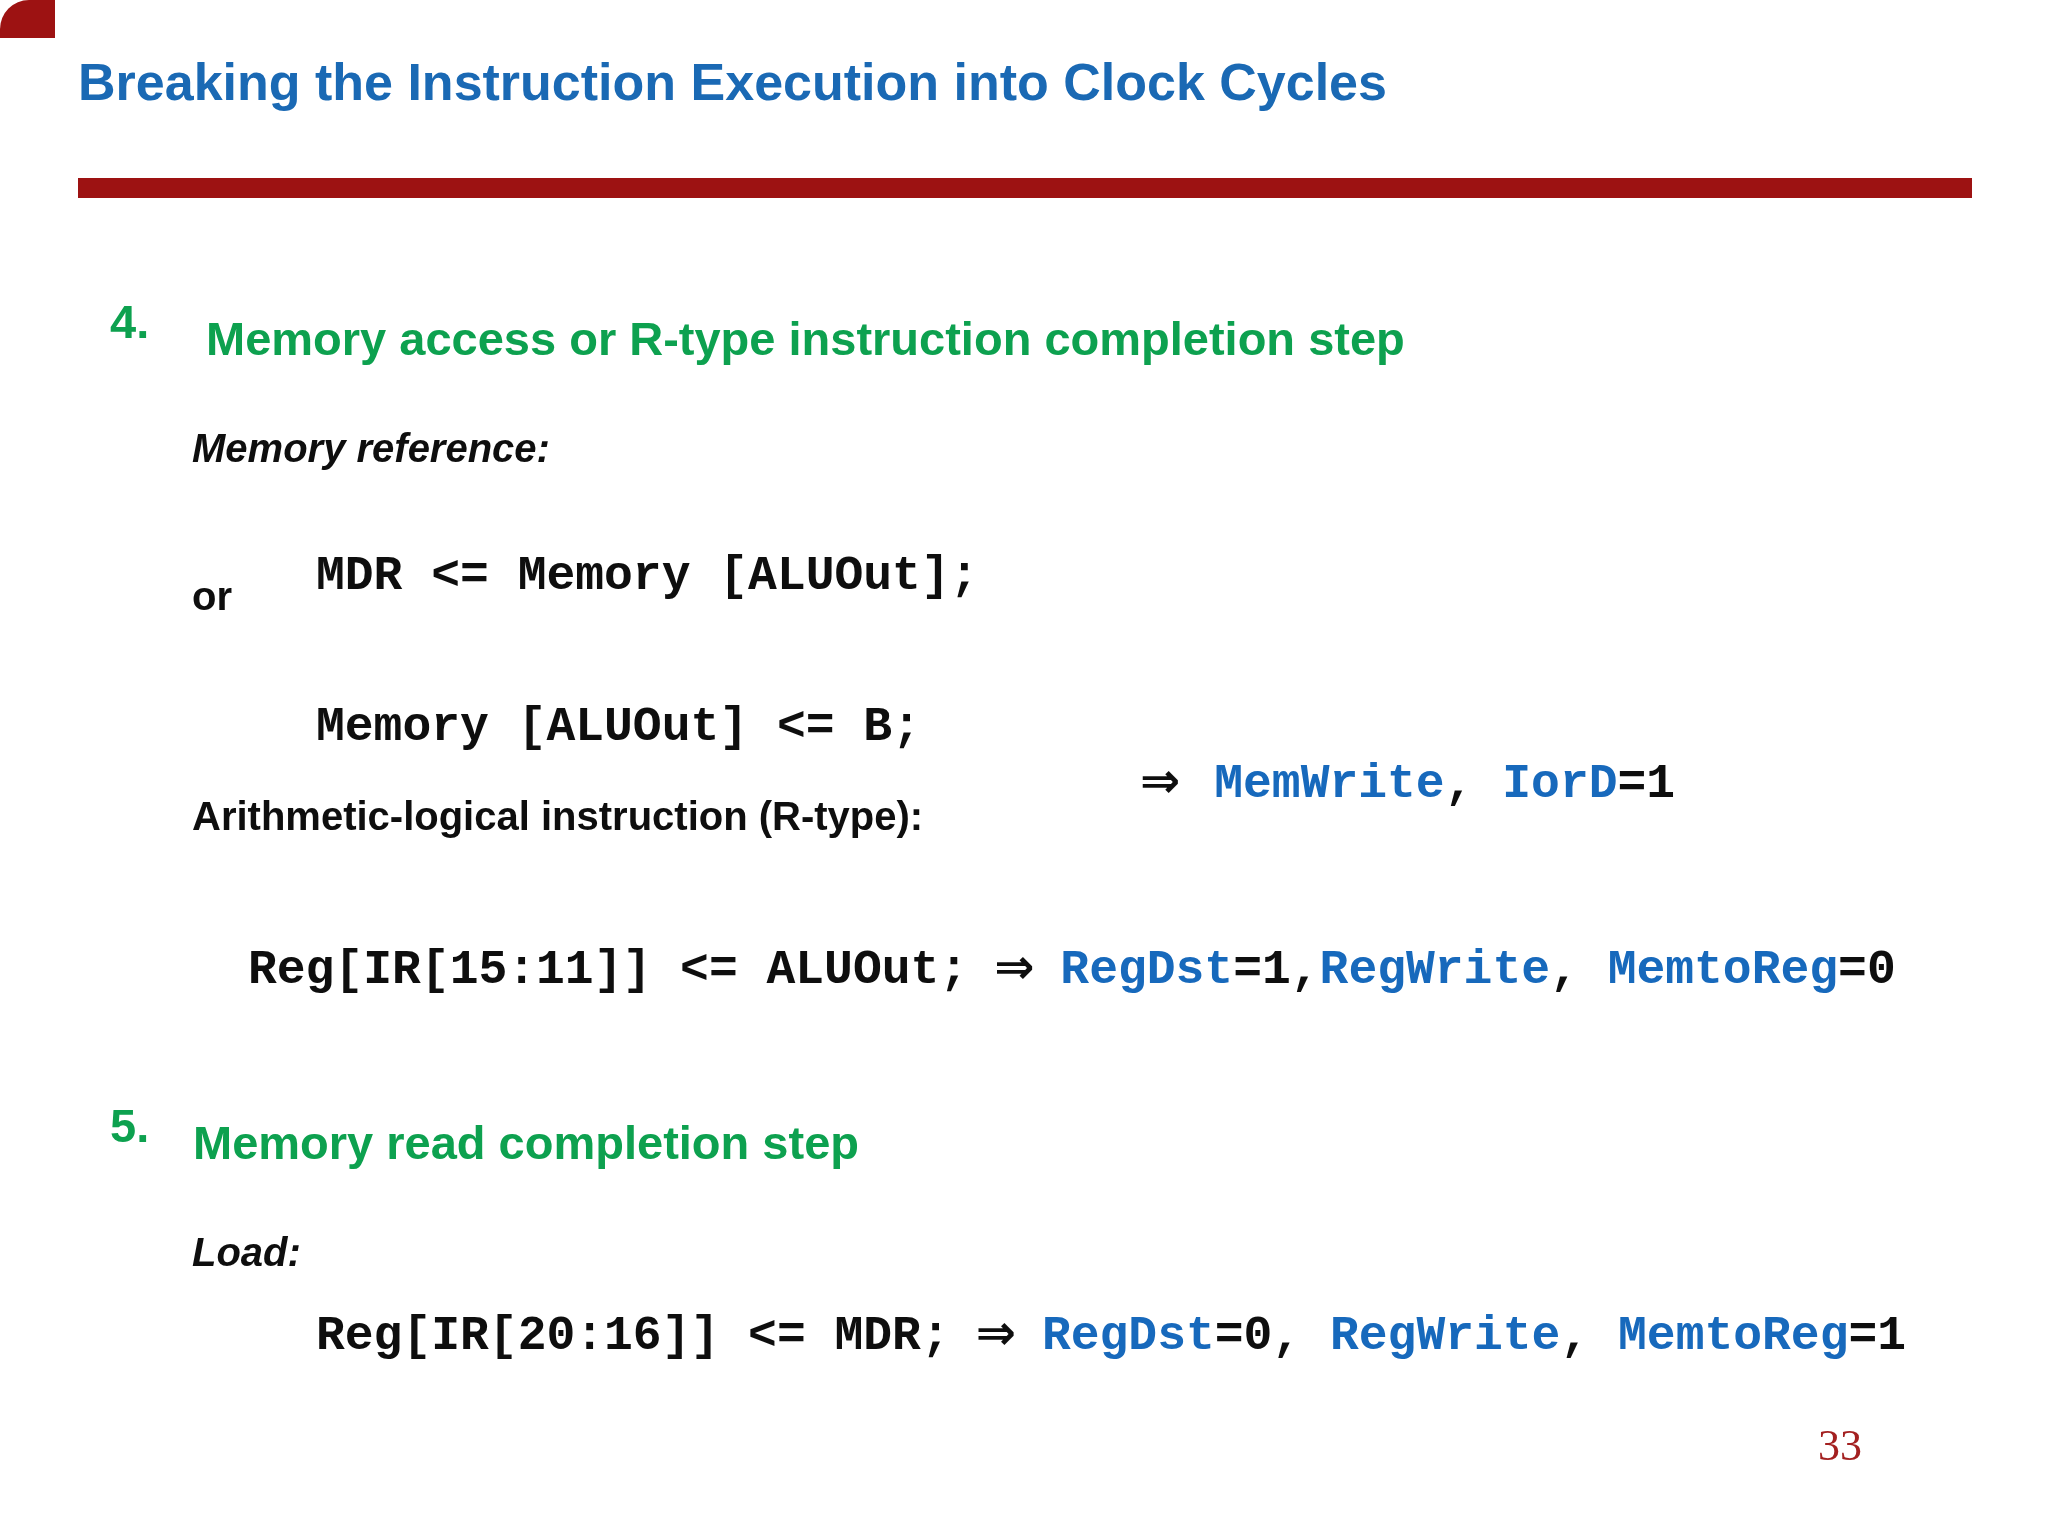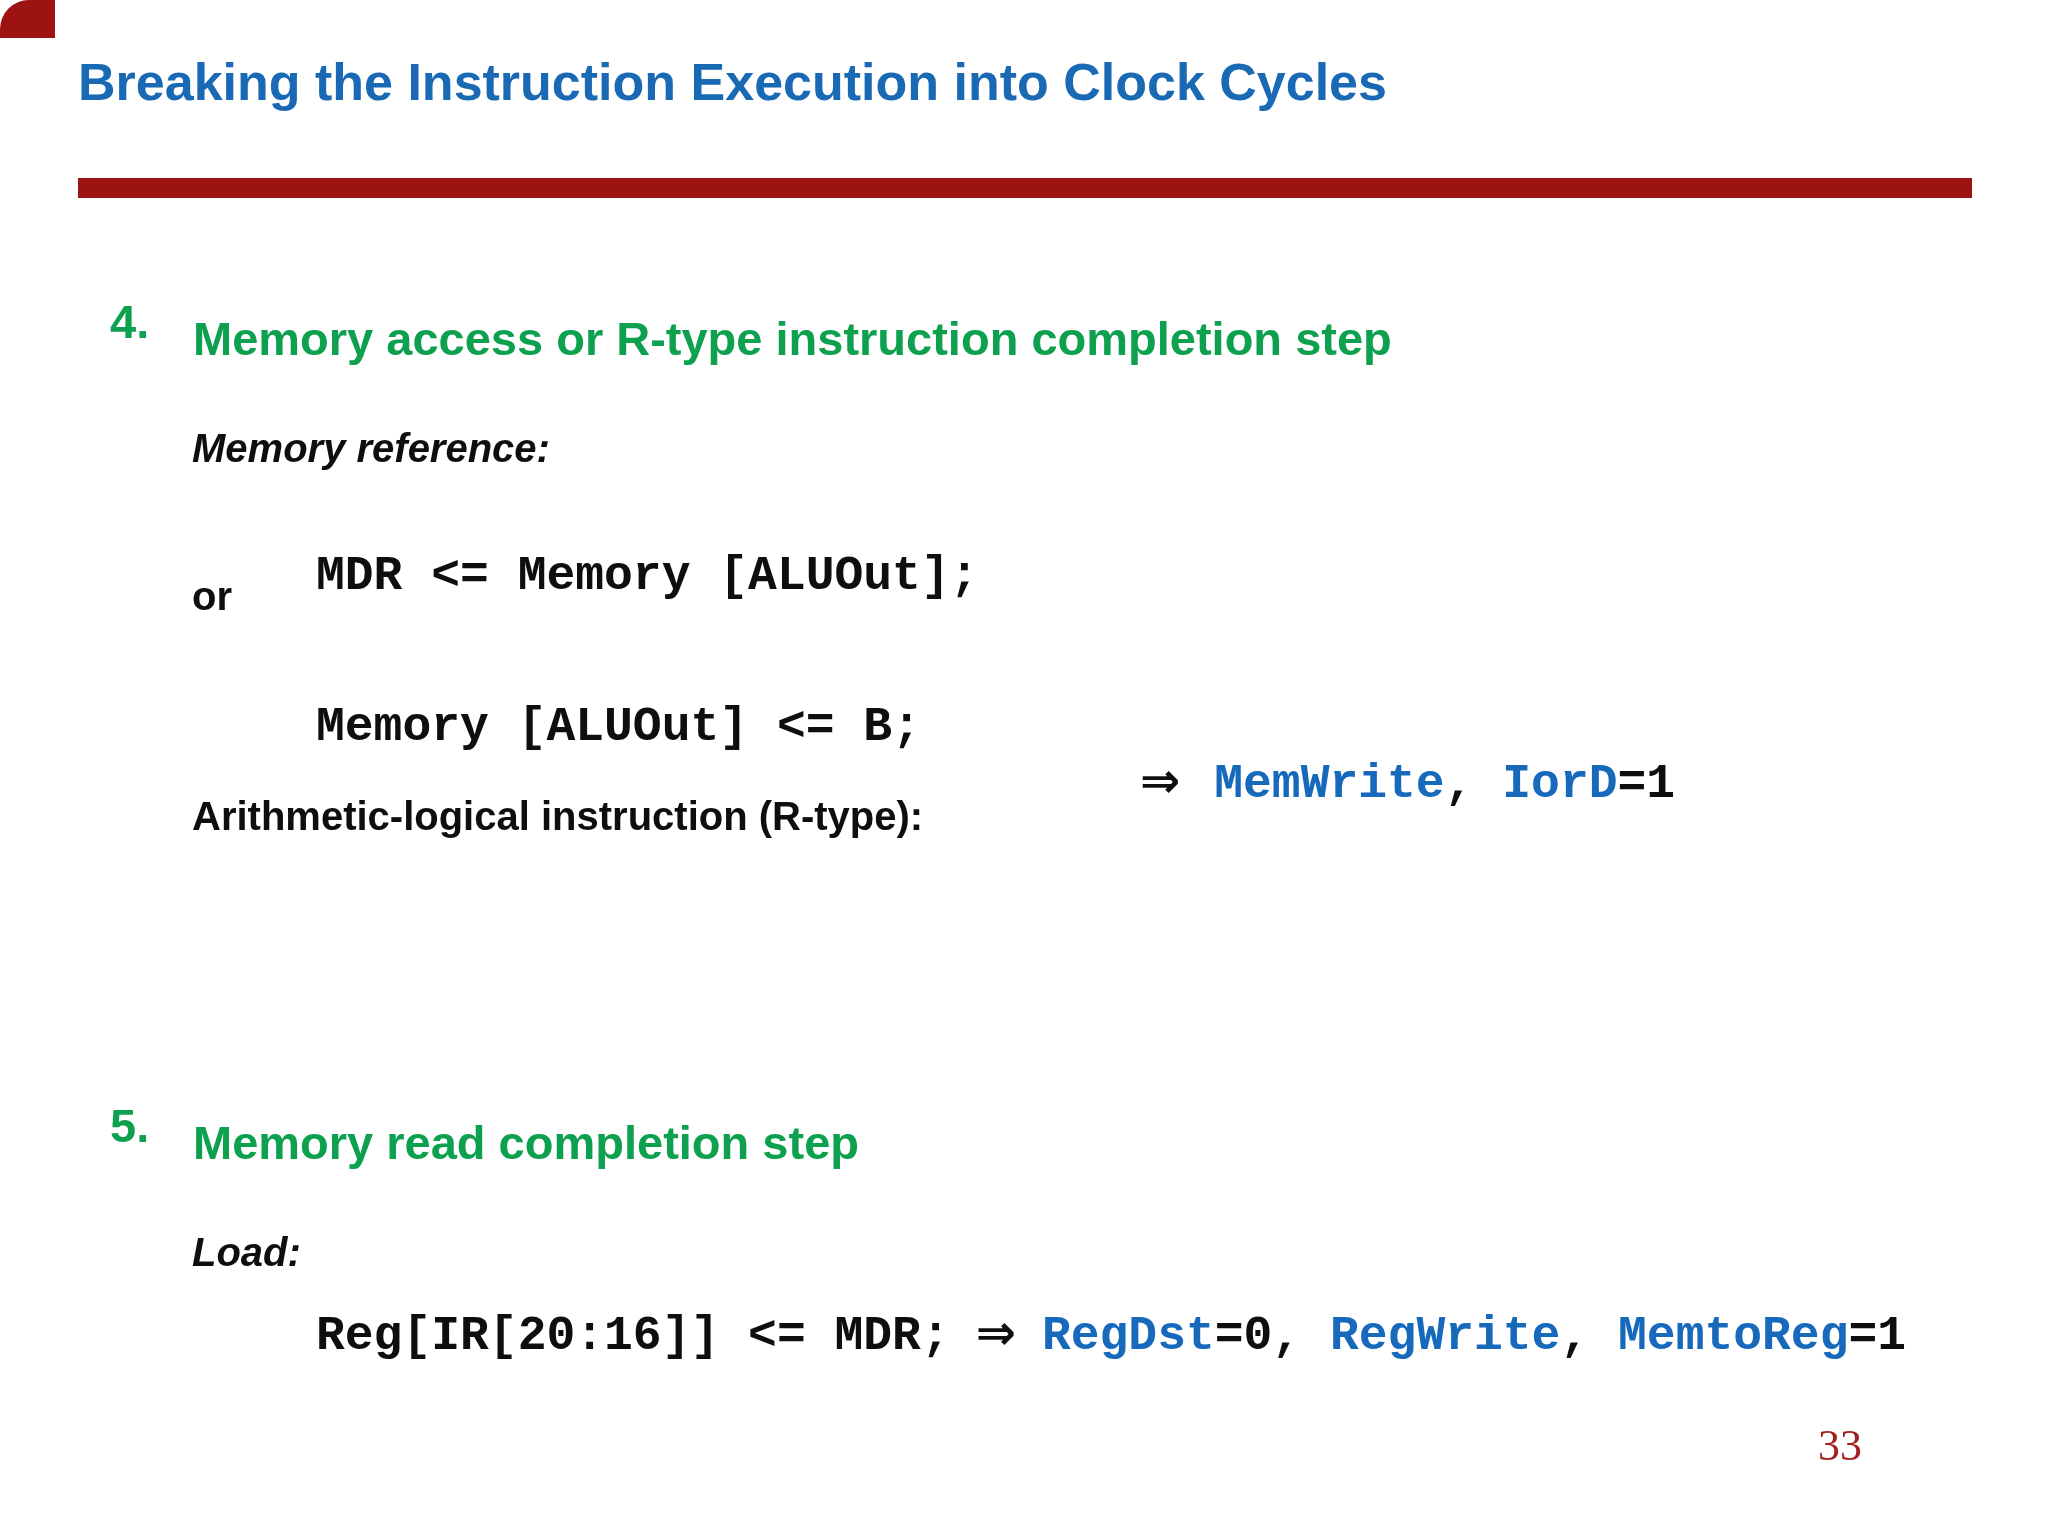--- a/index.html
+++ b/index.html
@@ -71,38 +71,39 @@
 <div class="slide">
 
   <div class="corner-accent"></div>
 
   <div class="abs title" style="left:78px; top:54px;">Breaking the Instruction Execution into Clock Cycles</div>
 
   <div class="rule"></div>
 
   <div class="abs" style="top:278px; left:0; width:2048px;">
     <span class="inner-abs h-green" style="left:110px;">4.</span>
-    <span class="inner-abs h-green" style="left:193px;">Memory access or R-type instruction completion step</span>
+    <span class="inner-abs h-green" style="left:206px;">Memory access or R-type instruction completion step</span>
   </div>
 
   <div class="abs label italic" style="left:192px; top:426px;">Memory reference:</div>
 
   <div class="abs mono" style="top:497px; left:0; width:2048px;">
     <span class="inner-abs" style="left:316px;">MDR &lt;= Memory [ALUOut];</span>
   </div>
 
   <div class="abs label" style="left:192px; top:574px;">or</div>
 
   <div class="abs mono" style="top:648px; left:0; width:2048px;">
     <span class="inner-abs" style="left:316px;">Memory [ALUOut] &lt;= B;</span>
     <span class="inner-abs" style="left:1140px;"><span class="arrow-glyph arrow-lead">⇒</span><span class="blue">MemWrite</span><span>, </span><span class="blue">IorD</span><span>=1</span></span>
   </div>
 
   <div class="abs label" style="left:192px; top:794px;">Arithmetic-logical instruction (R-type):</div>
 
+  <div class="abs mono" style="left:248px; top:940px;"><span>Reg[IR[15:11]] &lt;= ALUOut;</span><span class="arrow-glyph arrow-pad">⇒</span><span class="blue">RegDst</span><span>=1,</span><span class="blue">RegWrite</span><span>, </span><span class="blue">MemtoReg</span><span>=0</span></div>
 
   <div class="abs" style="top:1082px; left:0; width:2048px;">
     <span class="inner-abs h-green" style="left:110px;">5.</span>
     <span class="inner-abs h-green" style="left:193px;">Memory read completion step</span>
   </div>
 
   <div class="abs label italic" style="left:192px; top:1230px;">Load:</div>
 
   <div class="abs mono" style="left:316px; top:1306px;"><span>Reg[IR[20:16]] &lt;= MDR;</span><span class="arrow-glyph arrow-pad">⇒</span><span class="blue">RegDst</span><span>=0</span><span>, </span><span class="blue">RegWrite</span><span>, </span><span class="blue">MemtoReg</span><span>=1</span></div>
 

